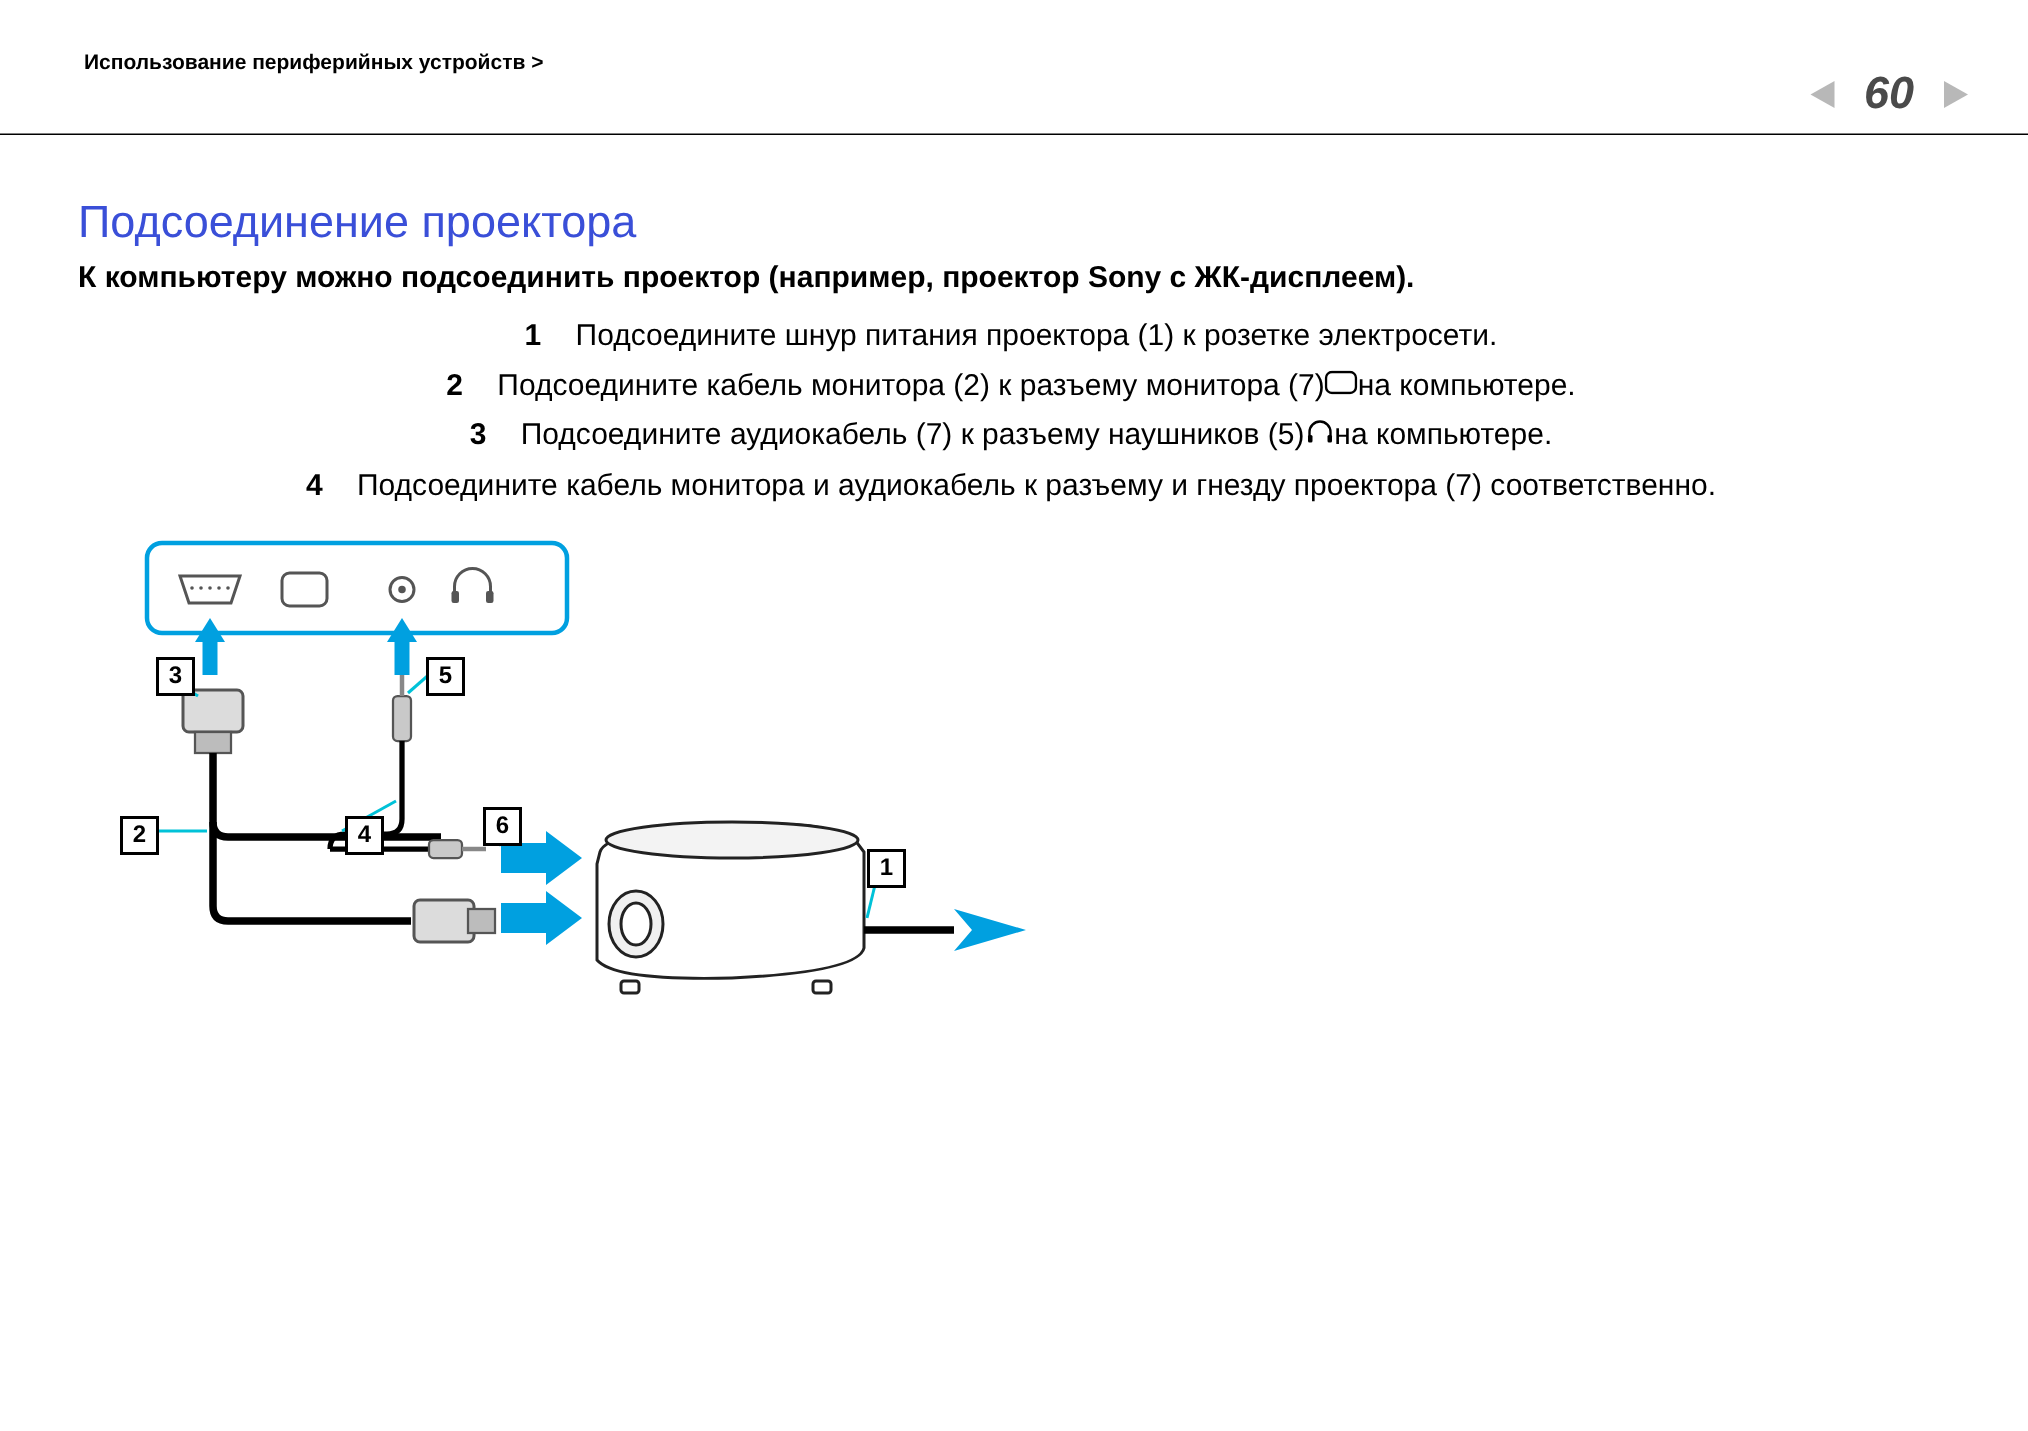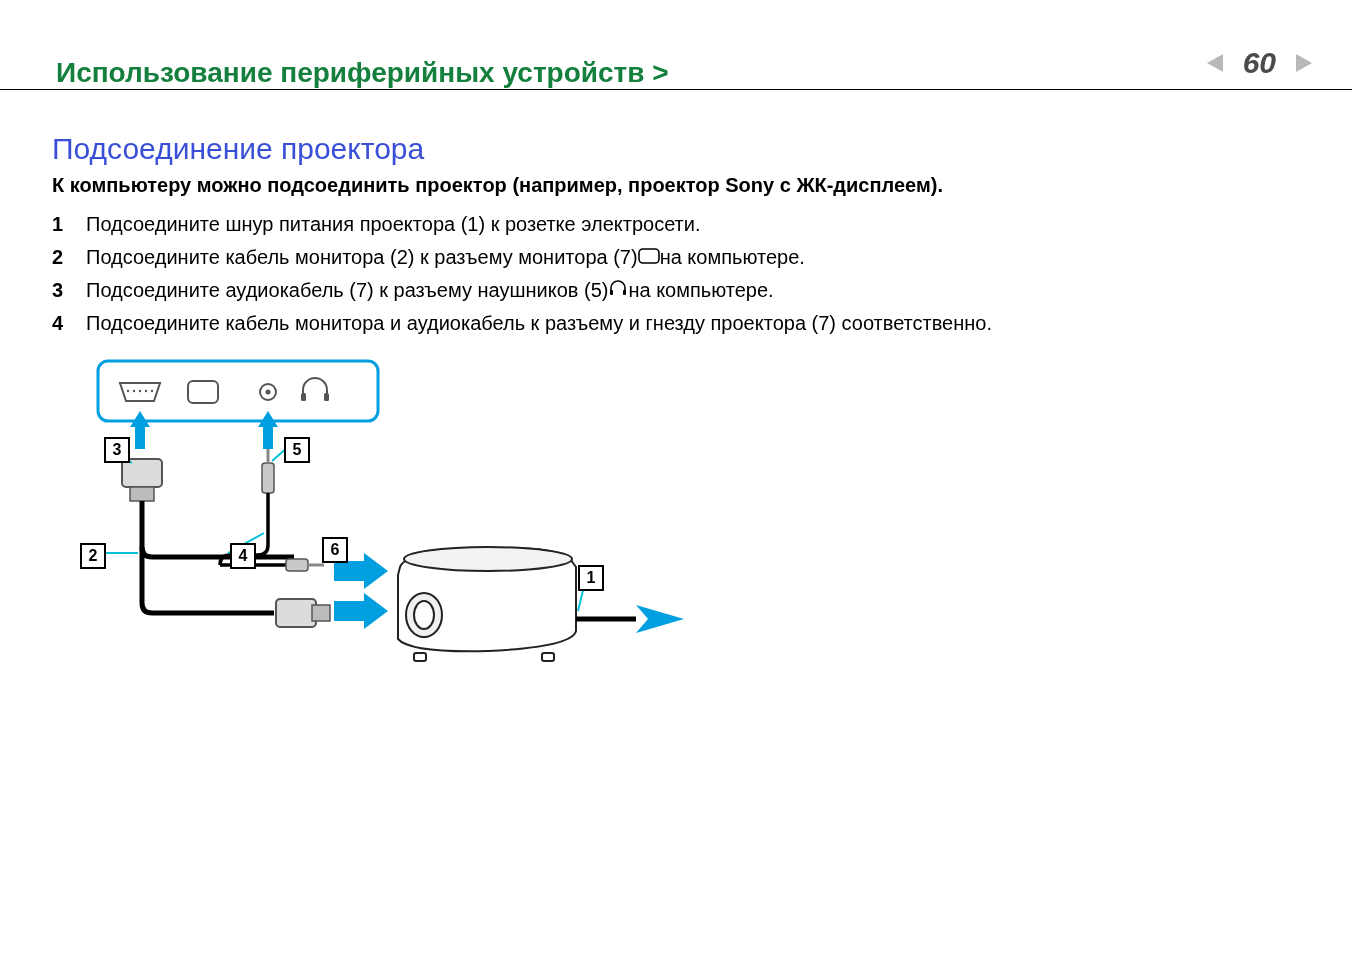--- a/index.html
+++ b/index.html
@@ -21,25 +21,24 @@
   .header {
     display: flex;
     justify-content: space-between;
     align-items: flex-start;
     padding: 28px 40px 0 56px;
     box-sizing: border-box;
     border-bottom: 1px solid #000000;
     height: 90px;
   }
   .breadcrumb {
-    color: #15803d;
-    font-weight: bold;
-    font-size: 28px;
+    color: #000000;
+    font-weight: bold;
+    font-size: 14px;
     line-height: 26px;
-    margin-top: 32px;
   }
   .pager {
     display: flex;
     align-items: center;
     gap: 20px;
     color: #9c9c9c;
     font-weight: bold;
     font-style: italic;
     font-size: 30px;
     padding-top: 18px;
@@ -87,20 +86,21 @@
     padding-left: 0;
     list-style: none;
     counter-reset: step;
     font-size: 20px;
   }
   ol.steps li {
     counter-increment: step;
     display: flex;
     align-items: flex-start;
     margin: 0 0 10px 0;
+    justify-content: center;
   }
   ol.steps li::before {
     content: counter(step);
     font-weight: bold;
     width: 34px;
     display: inline-block;
     flex-shrink: 0;
   }
   .glyph {
     display: inline-block;

